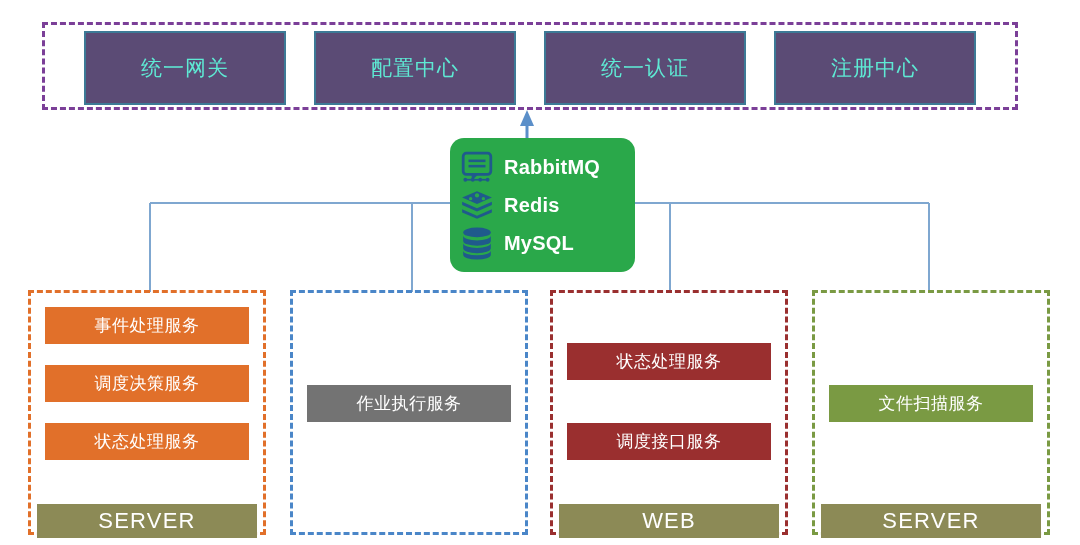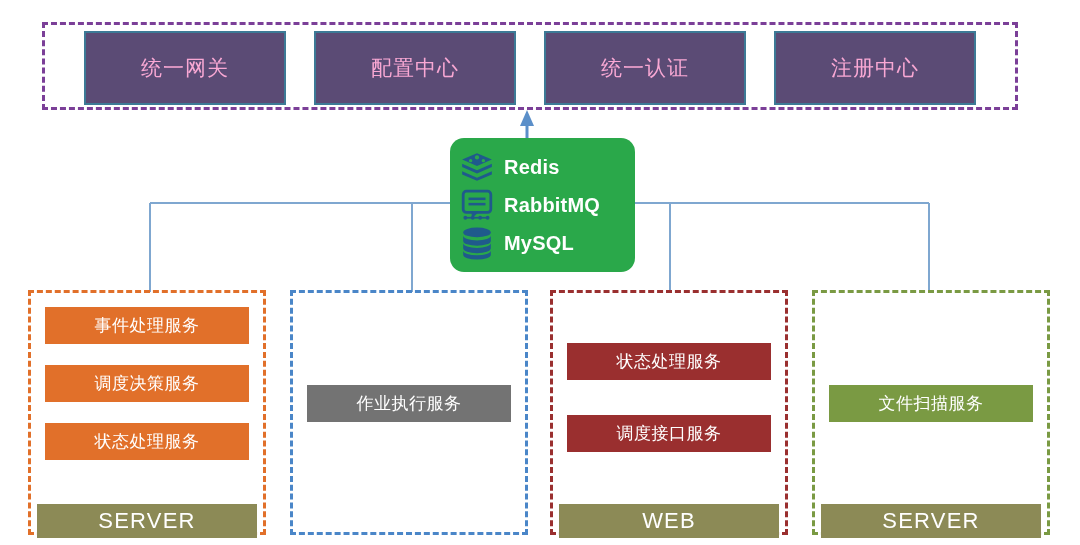--- a/index.html
+++ b/index.html
@@ -37,21 +37,21 @@
     justify-content: space-between;
     align-items: center;
     padding: 0 42px;
     box-sizing: border-box;
   }
   .platform-box {
     width: 198px;
     height: 70px;
     background: #5b4b75;
     border: 2px solid #3d7a96;
-    color: #f9a8d4;
+    color: #5eead4;
     font-size: 21px;
     display: flex;
     align-items: center;
     justify-content: center;
     letter-spacing: 1px;
   }
 
   
   .middleware {
     left: 450px; top: 138px;
@@ -158,36 +158,20 @@
 
   <div class="abs platform-frame"></div>
   <div class="platform-row">
     <div class="platform-box">统一网关</div>
     <div class="platform-box">配置中心</div>
     <div class="platform-box">统一认证</div>
     <div class="platform-box">注册中心</div>
   </div>
 
   <div class="abs middleware">
-
-    <div class="mw-row">
-      <svg class="mw-icon" viewBox="0 0 32 32" xmlns="http://www.w3.org/2000/svg">
-        <g fill="#1f5a8c">
-          <path d="M16 3 L30 9 L16 15 L2 9 Z"></path>
-          <path d="M2 13 L16 19 L30 13 L30 16 L16 22 L2 16 Z"></path>
-          <path d="M2 20 L16 26 L30 20 L30 23 L16 29 L2 23 Z"></path>
-        </g>
-        <g fill="#2aa84a">
-          <circle cx="16" cy="7" r="2"></circle>
-          <circle cx="10" cy="10" r="1.6"></circle>
-          <circle cx="22" cy="10" r="1.6"></circle>
-        </g>
-      </svg>
-      <span class="mw-label">Redis</span>
-    </div>
 
     <div class="mw-row">
       <svg class="mw-icon" viewBox="0 0 32 32" xmlns="http://www.w3.org/2000/svg">
         <rect x="3" y="3" width="26" height="20" rx="3" fill="none" stroke="#1f5a8c" stroke-width="2.6"></rect>
         <rect x="8" y="9" width="16" height="2.4" fill="#1f5a8c"></rect>
         <rect x="8" y="14" width="16" height="2.4" fill="#1f5a8c"></rect>
         <polygon points="11,23 11,29 17,23" fill="#1f5a8c"></polygon>
         <g fill="#1f5a8c">
           <circle cx="5" cy="28" r="1.8"></circle>
           <circle cx="12" cy="28" r="1.8"></circle>
@@ -195,20 +179,36 @@
           <circle cx="26" cy="28" r="1.8"></circle>
           <rect x="5" y="27.2" width="21" height="1.6"></rect>
         </g>
       </svg>
       <span class="mw-label">RabbitMQ</span>
     </div>
 
     <div class="mw-row">
       <svg class="mw-icon" viewBox="0 0 32 32" xmlns="http://www.w3.org/2000/svg">
         <g fill="#1f5a8c">
+          <path d="M16 3 L30 9 L16 15 L2 9 Z"></path>
+          <path d="M2 13 L16 19 L30 13 L30 16 L16 22 L2 16 Z"></path>
+          <path d="M2 20 L16 26 L30 20 L30 23 L16 29 L2 23 Z"></path>
+        </g>
+        <g fill="#2aa84a">
+          <circle cx="16" cy="7" r="2"></circle>
+          <circle cx="10" cy="10" r="1.6"></circle>
+          <circle cx="22" cy="10" r="1.6"></circle>
+        </g>
+      </svg>
+      <span class="mw-label">Redis</span>
+    </div>
+
+    <div class="mw-row">
+      <svg class="mw-icon" viewBox="0 0 32 32" xmlns="http://www.w3.org/2000/svg">
+        <g fill="#1f5a8c">
           <ellipse cx="16" cy="6" rx="13" ry="4.6"></ellipse>
           <path d="M3 9 v5 a13 4.6 0 0 0 26 0 v-5 a13 4.6 0 0 1 -26 0 Z"></path>
           <path d="M3 16 v5 a13 4.6 0 0 0 26 0 v-5 a13 4.6 0 0 1 -26 0 Z"></path>
           <path d="M3 23 v4 a13 4.6 0 0 0 26 0 v-4 a13 4.6 0 0 1 -26 0 Z"></path>
         </g>
       </svg>
       <span class="mw-label">MySQL</span>
     </div>
   </div>
 
@@ -223,21 +223,21 @@
 
   <div class="abs group g-agent">
     <div class="group-inner center">
       <div class="svc svc-blue">作业执行服务</div>
     </div>
   </div>
 
   <div class="abs group g-web">
     <div class="group-inner pad-top">
       <div class="svc svc-red">状态处理服务</div>
-      <div class="svc svc-red" style="margin-top:14px;">调度接口服务</div>
+      <div class="svc svc-red" style="margin-top:22px;">调度接口服务</div>
     </div>
   </div>
   <div class="group-label" style="left:559px;">WEB</div>
 
   <div class="abs group g-extend">
     <div class="group-inner center">
       <div class="svc svc-green">文件扫描服务</div>
     </div>
   </div>
   <div class="group-label" style="left:821px;">SERVER</div>

